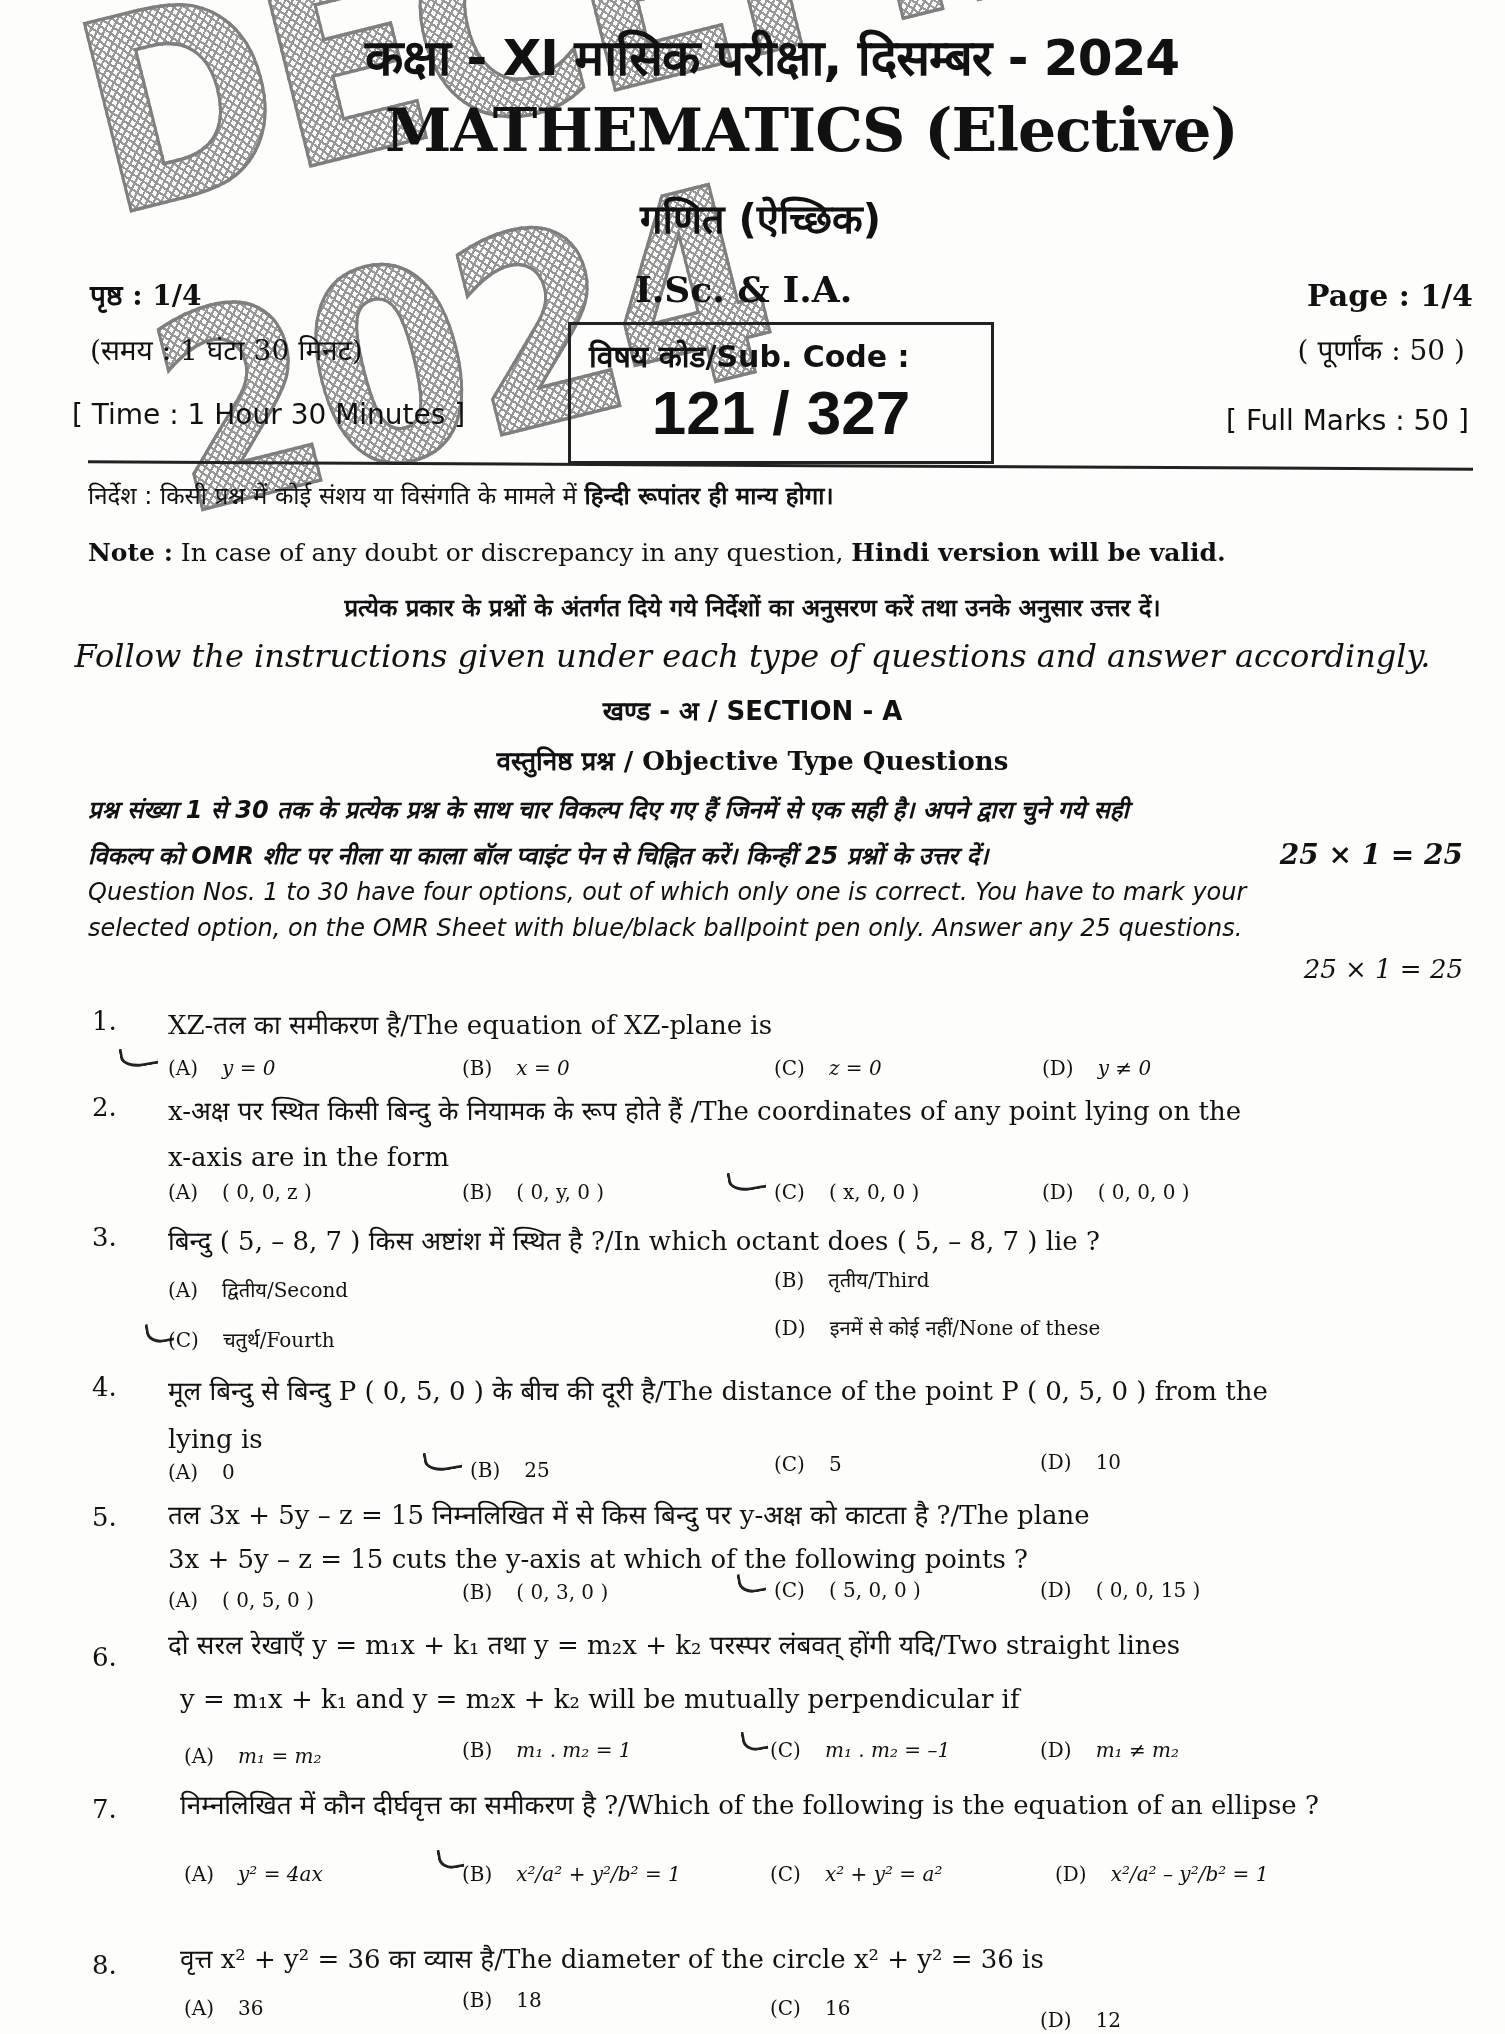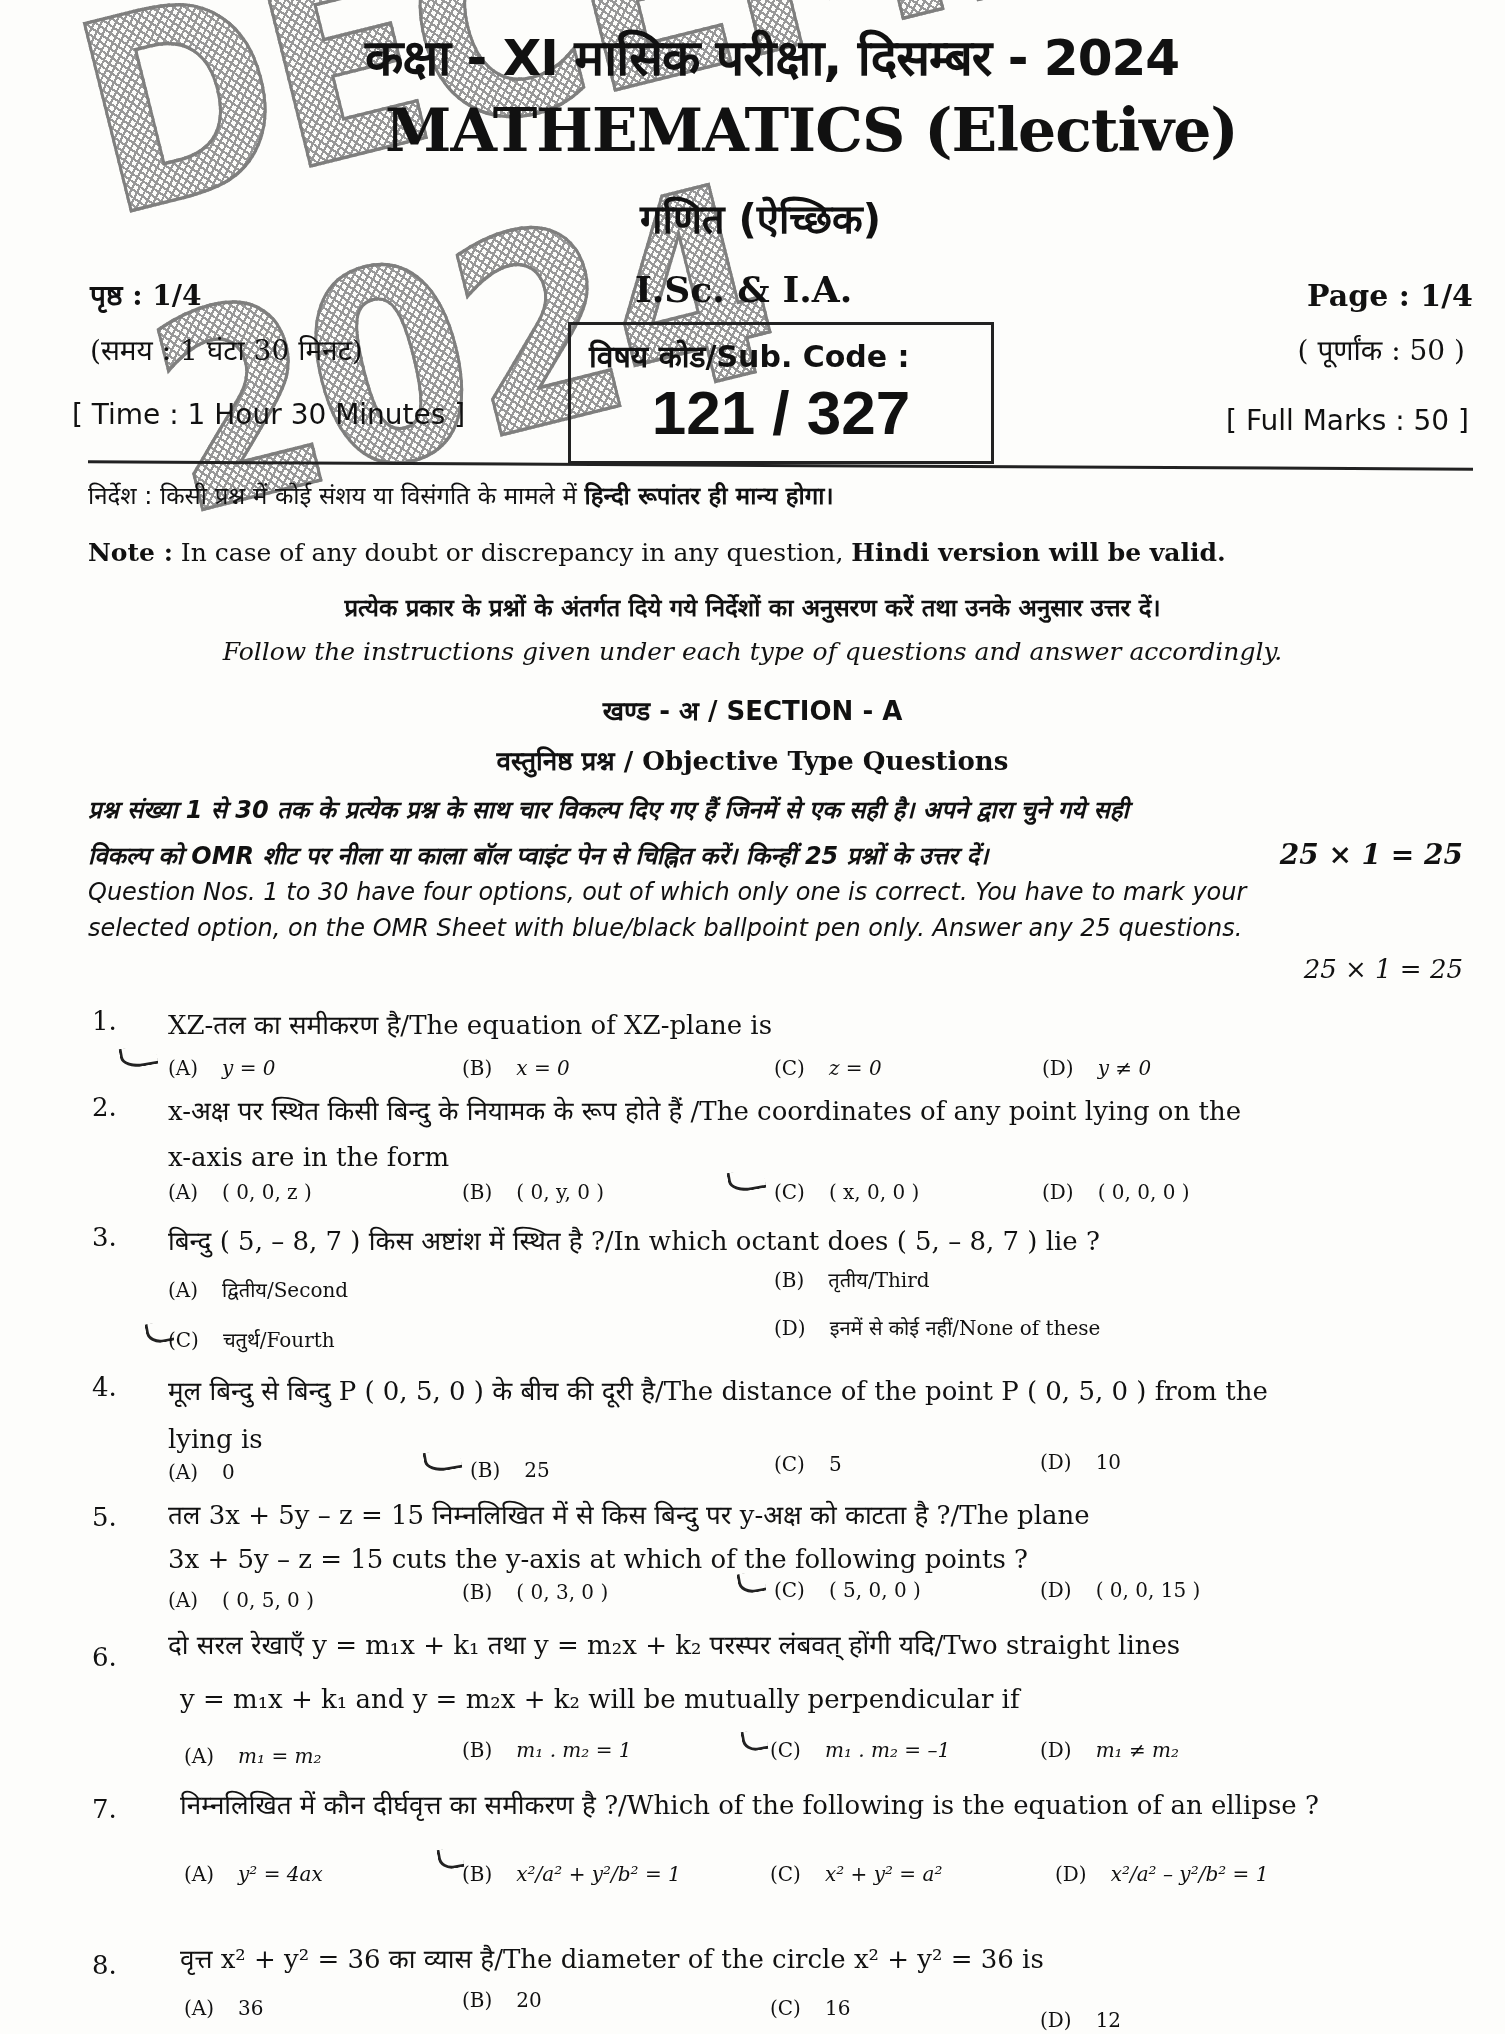--- a/index.html
+++ b/index.html
@@ -72,21 +72,21 @@
 
   <div class="abs page-right">Page : 1/4</div>
   <div class="abs marks-hindi">( पूर्णांक : 50 )</div>
   <div class="abs marks-en">[ Full Marks : 50 ]</div>
 
   <div class="rule"></div>
 
   <div class="p sans" style="top:478px; font-size:24px;"><span>निर्देश : किसी प्रश्न में कोई संशय या विसंगति के मामले में </span><span class="bold">हिन्दी रूपांतर ही मान्य होगा।</span></div>
   <div class="p" style="top:538px; font-size:25px;"><span class="bold">Note :</span><span> In case of any doubt or discrepancy in any question, </span><span class="bold">Hindi version will be valid.</span></div>
   <div class="center sans bold" style="top:590px; font-size:24px;">प्रत्येक प्रकार के प्रश्नों के अंतर्गत दिये गये निर्देशों का अनुसरण करें तथा उनके अनुसार उत्तर दें।</div>
-  <div class="center it" style="top:637px; font-size:25px;">Follow the instructions given under each type of questions and answer accordingly.</div>
+  <div class="center it" style="top:637px; font-size:32px;">Follow the instructions given under each type of questions and answer accordingly.</div>
 
   <div class="center bold sans" style="top:692px; font-size:26px;">खण्ड - अ / SECTION - A</div>
   <div class="center bold" style="top:742px; font-size:26px;">वस्तुनिष्ठ प्रश्न / Objective Type Questions</div>
   <div class="p bold it sans" style="top:792px; font-size:24px;">प्रश्न संख्या 1 से 30 तक के प्रत्येक प्रश्न के साथ चार विकल्प दिए गए हैं जिनमें से एक सही है। अपने द्वारा चुने गये सही</div>
   <div class="p bold it sans" style="top:838px; font-size:24px;">विकल्प को OMR शीट पर नीला या काला बॉल प्वाइंट पेन से चिह्नित करें। किन्हीं 25 प्रश्नों के उत्तर दें।</div>
   <div class="abs bold it" style="right:42px; top:838px; font-size:28px;">25 × 1 = 25</div>
   <div class="p it sans" style="top:878px; font-size:24px;">Question Nos. 1 to 30 have four options, out of which only one is correct. You have to mark your</div>
   <div class="p it sans" style="top:914px; font-size:24px;text-align:center;">selected option, on the OMR Sheet with blue/black ballpoint pen only. Answer any 25 questions.</div>
   <div class="abs it" style="right:42px; top:954px; font-size:26px;">25 × 1 = 25</div>
 
@@ -161,18 +161,18 @@
     <div class="tick" style="left:438px; top:1848px; width:22px;"></div>
     <div class="opt" style="left:462px; top:1862px;"><span class="lbl">(B)</span><span class="math">x²/a² + y²/b² = 1</span></div>
     <div class="opt" style="left:770px; top:1862px;"><span class="lbl">(C)</span><span class="math">x² + y² = a²</span></div>
     <div class="opt" style="left:1030px; top:1862px;margin-left:25px;"><span class="lbl">(D)</span><span class="math">x²/a² – y²/b² = 1</span></div>
   </div>
 
   <div>
     <div class="q-num" style="top:1950px;">8.</div>
     <div class="q-text" style="left:180px; top:1940px;">वृत्त x² + y² = 36 का व्यास है/The diameter of the circle x² + y² = 36 is</div>
     <div class="opt" style="left:184px; top:1996px;"><span class="lbl">(A)</span><span>36</span></div>
-    <div class="opt" style="left:462px; top:1988px;"><span class="lbl">(B)</span><span>20</span></div>
+    <div class="opt" style="left:462px; top:1988px;"><span class="lbl">(B)</span><span>18</span></div>
     <div class="opt" style="left:770px; top:1996px;"><span class="lbl">(C)</span><span>16</span></div>
     <div class="opt" style="left:1040px; top:1996px;margin-top:12px;"><span class="lbl">(D)</span><span>12</span></div>
   </div>
 
 </div>
 
 </body></html>

